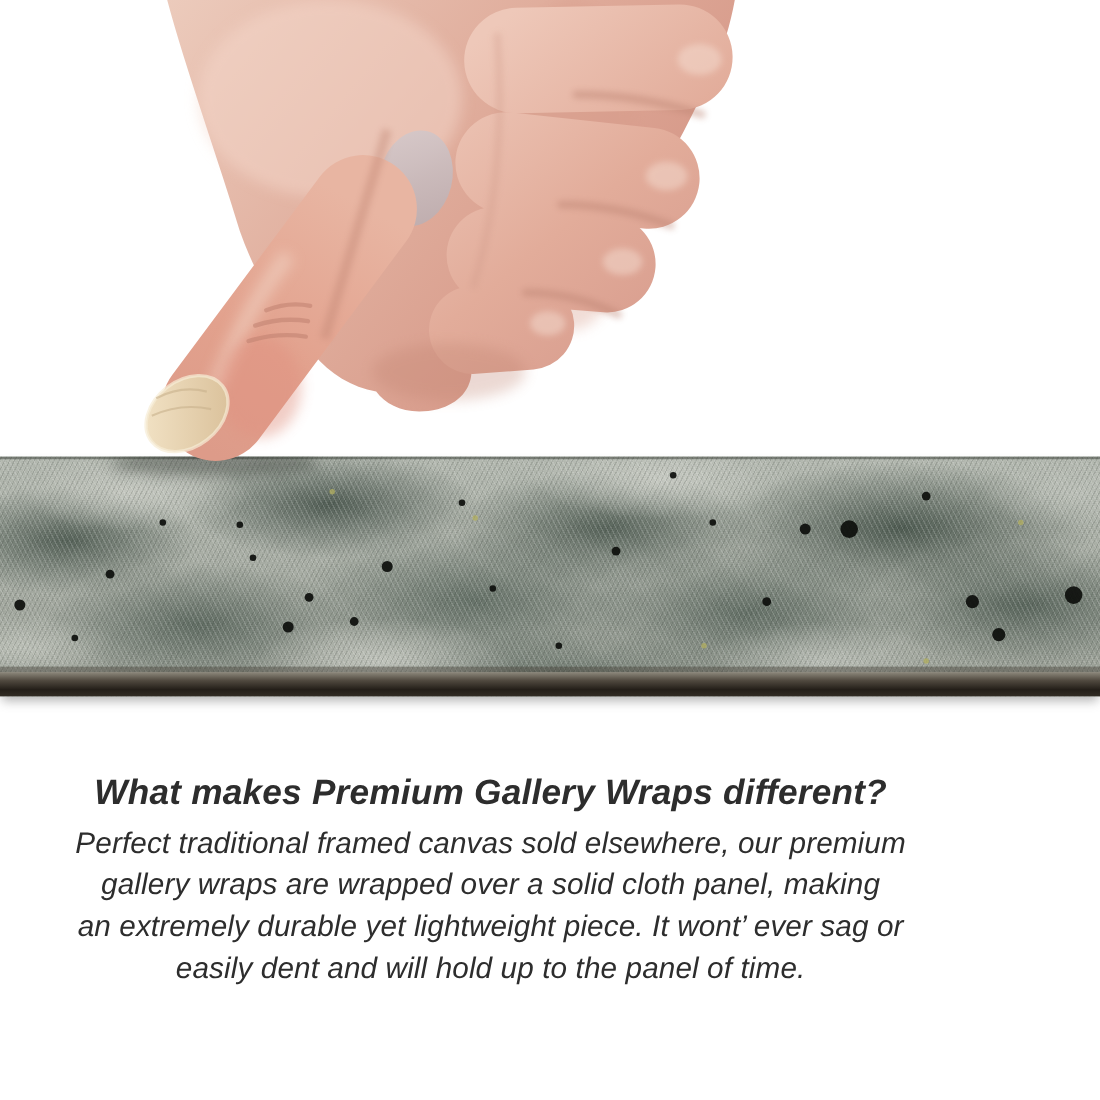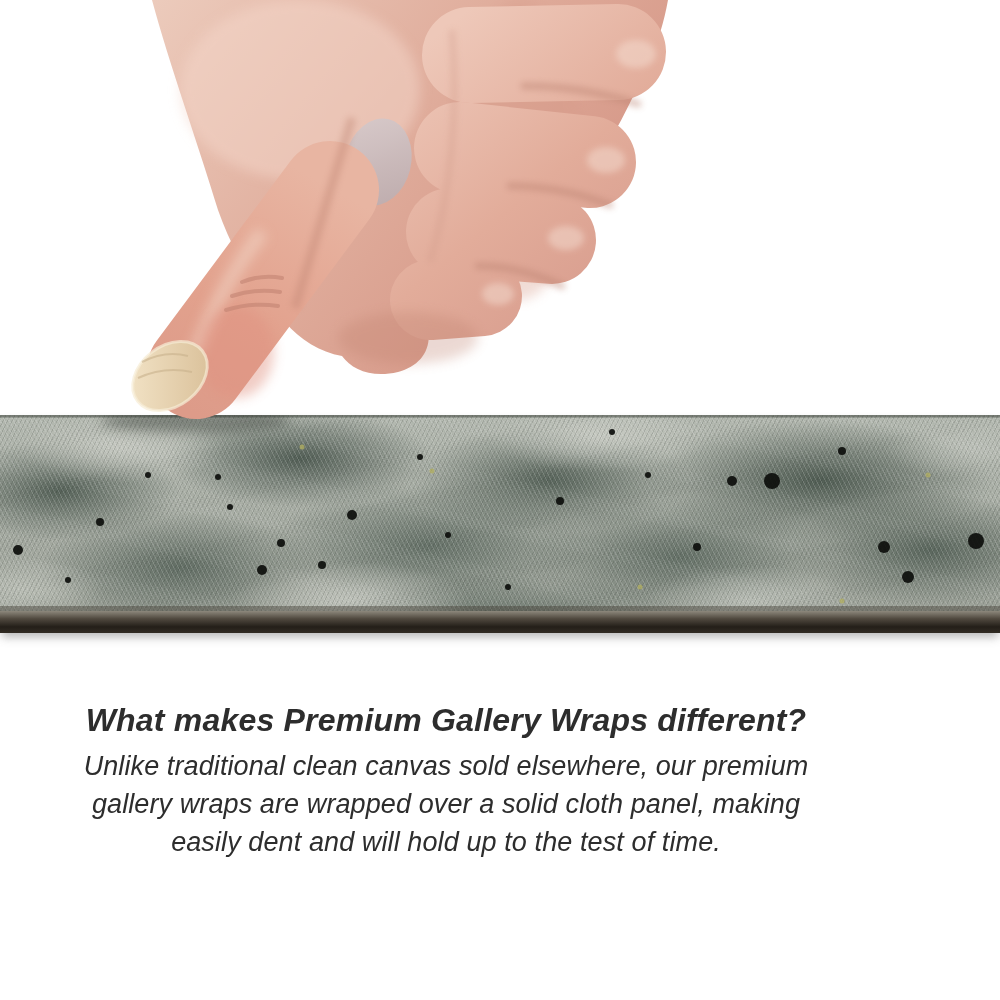--- a/index.html
+++ b/index.html
@@ -202,18 +202,19 @@
     </svg>
     <svg id="strip-grain" width="1000" height="218" viewBox="0 0 1000 218" xmlns="http://www.w3.org/2000/svg" preserveAspectRatio="none">
       <rect width="1000" height="218" filter="url(#grain)"></rect>
     </svg>
     <div id="strip-foldline"></div>
     <div id="strip-darkedge"></div>
   </div>
 
   <div id="caption">
     <div class="heading">What makes Premium Gallery Wraps different?</div>
-    <div class="line">Unlike traditional clean canvas sold elsewhere, our premium</div>
+    <div class="line">Perfect traditional framed canvas sold elsewhere, our premium</div>
     <div class="line">gallery wraps are wrapped over a solid cloth panel, making</div>
-    <div class="line">easily dent and will hold up to the test of time.</div>
+    <div class="line">an extremely durable yet lightweight piece. It wont’ ever sag or</div>
+    <div class="line">easily dent and will hold up to the panel of time.</div>
   </div>
 
 </div>
 
 </body></html>

